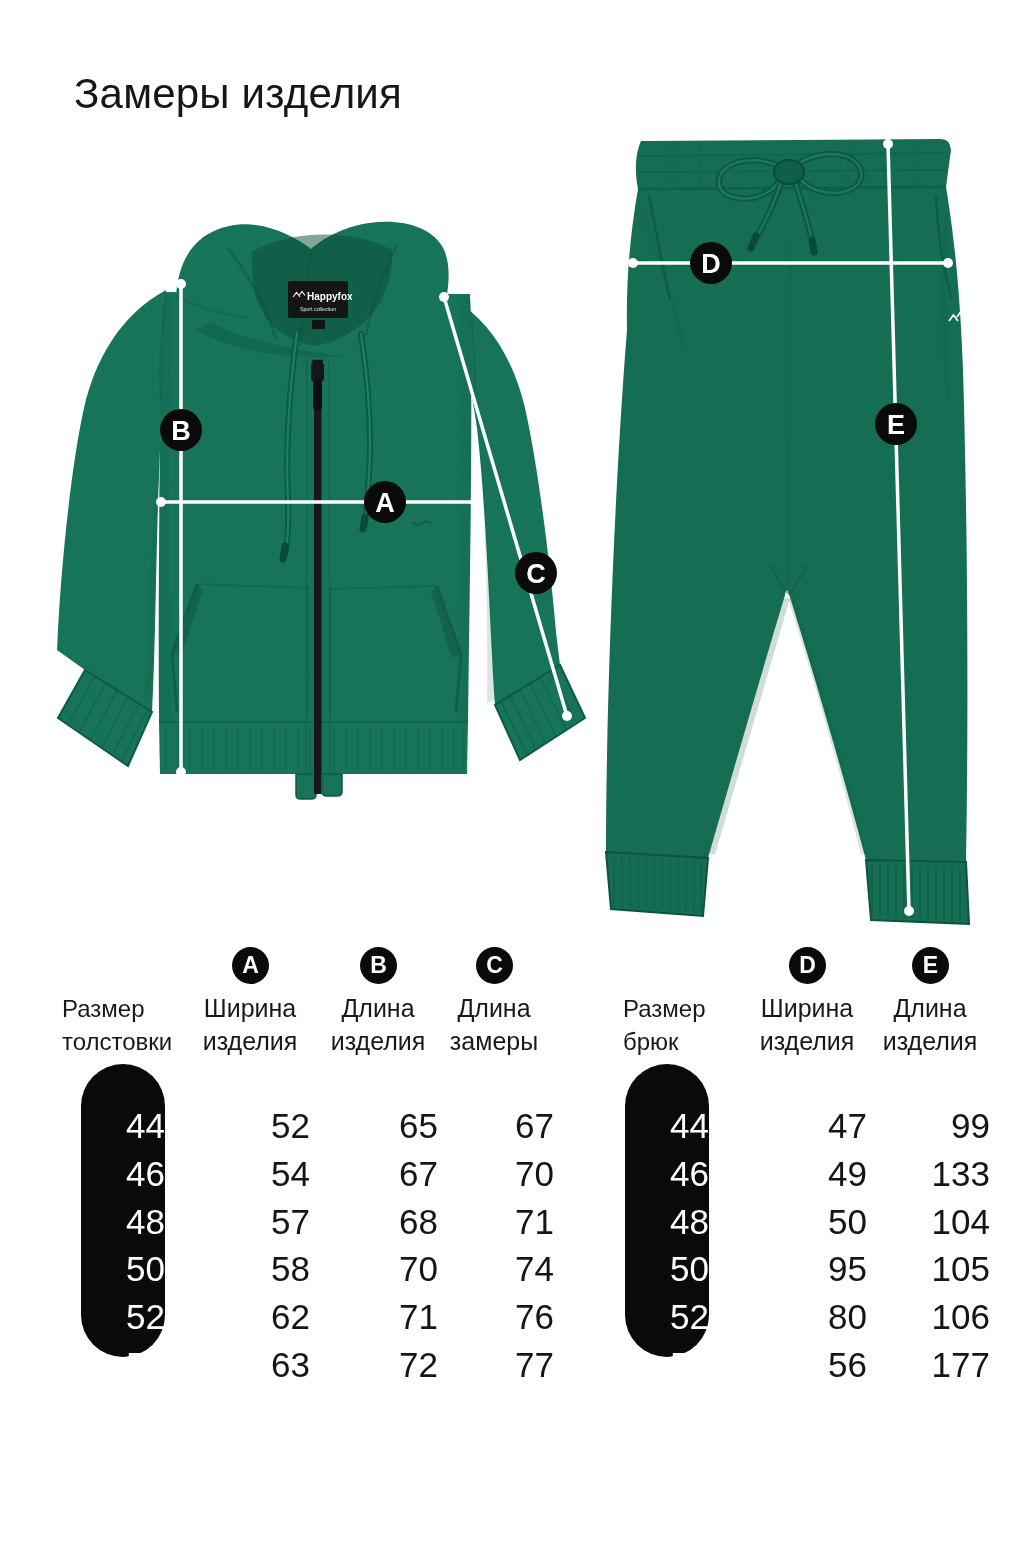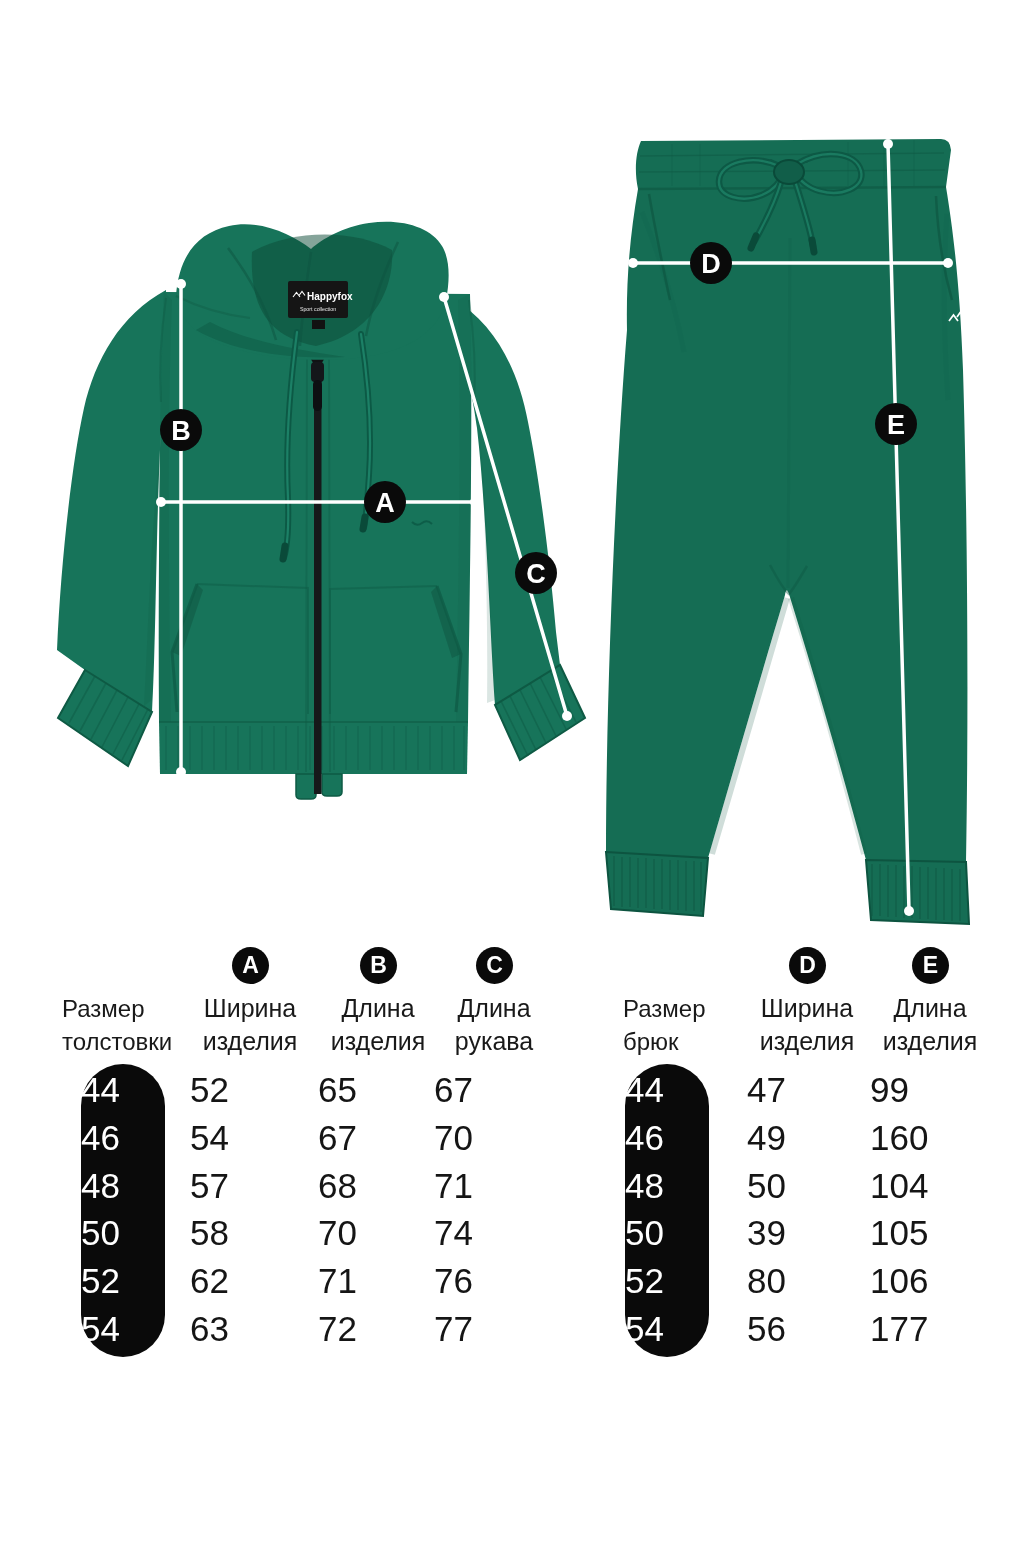--- a/index.html
+++ b/index.html
@@ -6,28 +6,29 @@
   #stage{position:relative;width:1024px;height:1546px;background:#ffffff;overflow:hidden;
          font-family:"Liberation Sans",sans-serif;color:#1a1a1a;}
   #art{position:absolute;left:0;top:0;}
   .title{position:absolute;left:74px;top:70px;font-size:42px;font-weight:400;color:#161616;letter-spacing:.2px;}
   .note{position:absolute;left:73px;top:1420px;font-size:29px;color:#1a1a1a;}
   .badge{position:absolute;width:37px;height:37px;border-radius:50%;background:#0a0a0a;color:#ffffff;
          font-size:23px;font-weight:700;text-align:center;line-height:37px;}
   .collabel{position:absolute;width:160px;text-align:center;font-size:25px;line-height:33px;color:#191919;}
   .sizehead{position:absolute;font-size:24px;line-height:33px;color:#191919;text-align:left;}
   .pill{position:absolute;width:84px;height:293px;background:#0a0a0a;border-radius:42px;}
-  .cell{position:absolute;height:48px;line-height:48px;font-size:35px;text-align:left;color:#151515;}
+  .cell{position:absolute;height:48px;line-height:48px;font-size:35px;text-align:right;color:#151515;margin-top:36px;}
   .cell.size{color:#ffffff;}
 </style>
 </head>
 <body>
 
 <div id="stage">
 
+  <div class="title">Замеры изделия</div>
 
   <svg id="art" width="1024" height="1546" viewBox="0 0 1024 1546">
 
     <g>
 
       <path fill="#17745a" d="M 166,290 C 120,315 95,360 84,408 C 72,462 61,560 57,650 L 85,670 L 152,712 C 156,645 156,520 161,430 C 163,407 165,398 166,392 Z"></path>
       <path fill="#0e5a44" opacity="0.18" d="M 152,700 C 155,640 155,540 160,450 C 150,540 148,640 144,706 Z"></path>
 
       <path fill="#17745a" stroke="#0e5a44" stroke-width="2" d="M 85,670 L 152,712 L 128,766 L 58,718 Z"></path>
       <path stroke="#0e5a44" stroke-width="1.6" opacity="0.5" fill="none" d="M95,676L69,723M106,683L80,731M117,690L91,739M128,697L102,747M139,704L113,754M148,709L122,760"></path>
@@ -197,21 +198,21 @@
     <div class="collabel" style="left:170px;top:992px">
       <div>Ширина</div>
       <div>изделия</div>
     </div>
     <div class="collabel" style="left:298px;top:992px">
       <div>Длина</div>
       <div>изделия</div>
     </div>
     <div class="collabel" style="left:414px;top:992px">
       <div>Длина</div>
-      <div>рукава</div>
+      <div>замеры</div>
     </div>
     <div class="pill" style="left:81px;top:1064px"></div>
 
     <div class="cell size" style="left:81px;top:1066px;width:84px">44</div>
     <div class="cell size" style="left:81px;top:1114px;width:84px">46</div>
     <div class="cell size" style="left:81px;top:1162px;width:84px">48</div>
     <div class="cell size" style="left:81px;top:1209px;width:84px">50</div>
     <div class="cell size" style="left:81px;top:1257px;width:84px">52</div>
     <div class="cell size" style="left:81px;top:1305px;width:84px">54</div>
 
@@ -255,24 +256,24 @@
     <div class="cell size" style="left:625px;top:1066px;width:84px">44</div>
     <div class="cell size" style="left:625px;top:1114px;width:84px">46</div>
     <div class="cell size" style="left:625px;top:1162px;width:84px">48</div>
     <div class="cell size" style="left:625px;top:1209px;width:84px">50</div>
     <div class="cell size" style="left:625px;top:1257px;width:84px">52</div>
     <div class="cell size" style="left:625px;top:1305px;width:84px">54</div>
 
     <div class="cell" style="left:747px;top:1066px;width:120px">47</div>
     <div class="cell" style="left:870px;top:1066px;width:120px">99</div>
     <div class="cell" style="left:747px;top:1114px;width:120px">49</div>
-    <div class="cell" style="left:870px;top:1114px;width:120px">160</div>
+    <div class="cell" style="left:870px;top:1114px;width:120px">133</div>
     <div class="cell" style="left:747px;top:1162px;width:120px">50</div>
     <div class="cell" style="left:870px;top:1162px;width:120px">104</div>
-    <div class="cell" style="left:747px;top:1209px;width:120px">39</div>
+    <div class="cell" style="left:747px;top:1209px;width:120px">95</div>
     <div class="cell" style="left:870px;top:1209px;width:120px">105</div>
     <div class="cell" style="left:747px;top:1257px;width:120px">80</div>
     <div class="cell" style="left:870px;top:1257px;width:120px">106</div>
     <div class="cell" style="left:747px;top:1305px;width:120px">56</div>
     <div class="cell" style="left:870px;top:1305px;width:120px">177</div>
   </div>
 
 </div>
 
 </body></html>

